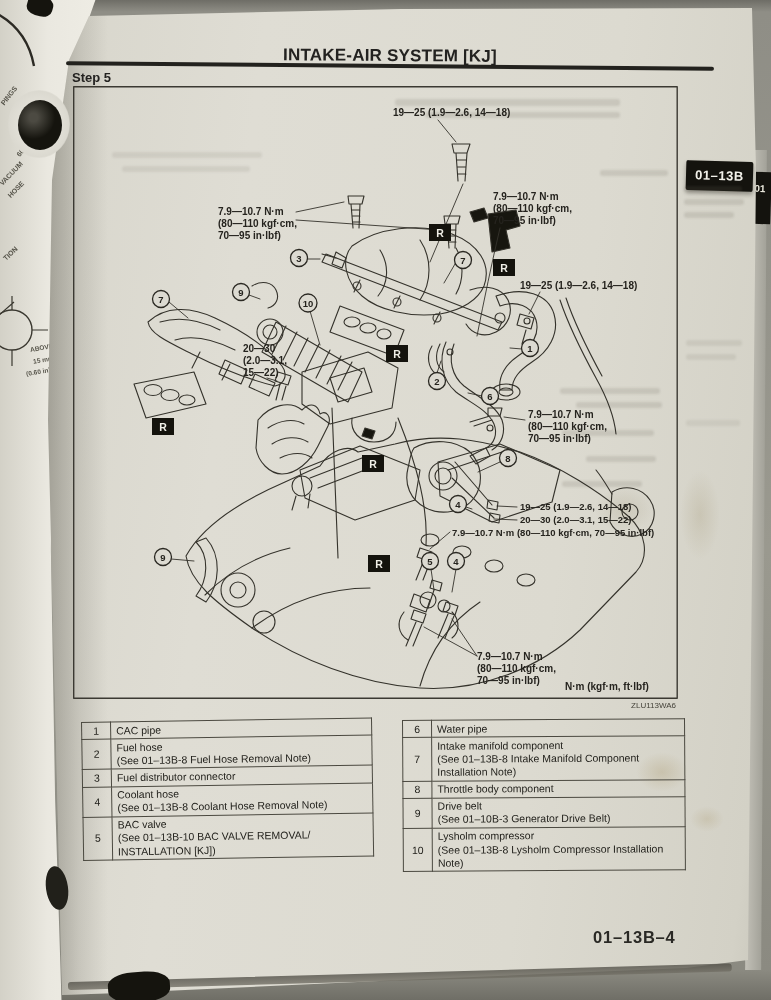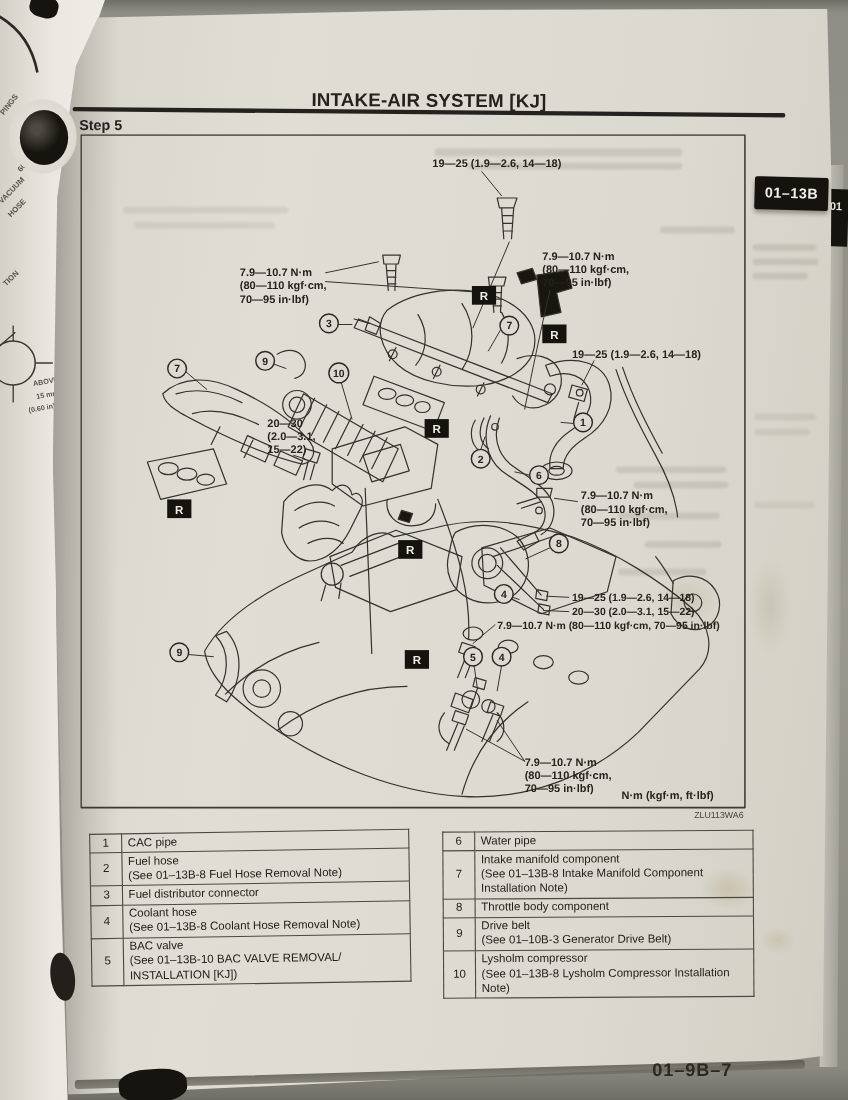--- a/index.html
+++ b/index.html
@@ -17,21 +17,21 @@
     background:linear-gradient(90deg,rgba(70,68,58,.40),rgba(70,68,58,.14) 55%,rgba(70,68,58,0));}
   .pagestack{position:absolute;left:748px;top:150px;width:16px;height:820px;
     background:linear-gradient(90deg,#c2c0b7,#a3a299);transform:rotate(.4deg);}
   .bottomshadow{position:absolute;left:68px;top:982px;width:664px;height:8px;
     background:linear-gradient(180deg,#54524a,#726f65);opacity:.8;transform:rotate(-1.6deg);transform-origin:left center;border-radius:3px;}
   .tab{position:absolute;left:686px;top:161px;width:67px;height:30px;background:#14130e;color:#f1f0e9;
     font-weight:bold;font-size:13px;line-height:30px;text-align:center;letter-spacing:.5px;
     transform:rotate(1.6deg);border-radius:2px;box-shadow:0 3px 4px rgba(20,18,12,.35);}
   .tab2{position:absolute;left:750px;top:172px;width:21px;height:52px;background:#14130e;transform:rotate(2deg);}
   .tab2 span{position:absolute;left:4px;top:11px;color:#eceade;font-weight:bold;font-size:10px;}
-  .content{position:absolute;inset:0;margin-top:36px;}
+  .content{position:absolute;inset:0;}
   .title{position:absolute;left:240px;top:46px;width:300px;text-align:center;
     font-weight:bold;font-size:17px;letter-spacing:.2px;color:#232220;transform:rotate(.4deg);}
   .rule{position:absolute;left:66px;top:64px;width:648px;height:3.6px;background:#23221e;transform:rotate(.5deg);border-radius:2px;}
   .step{position:absolute;left:72px;top:70px;font-weight:bold;font-size:13px;color:#232220;}
   .bleed{position:absolute;background:rgba(105,100,88,.17);filter:blur(1.2px);border-radius:3px;}
   .stain{position:absolute;border-radius:50%;}
   .parts{position:absolute;border-collapse:collapse;font-size:10.5px;line-height:1.25;color:#23221d;}
   .parts td{border:1px solid #4b4940;padding:1.5px 5px;vertical-align:middle;}
   .parts td.num{width:24px;text-align:center;padding:1.5px 2px;}
   .pt-left{left:81px;top:722px;width:291px;transform:rotate(-.9deg);transform-origin:left top;}
@@ -421,21 +421,21 @@
             <td class="num">10</td>
             <td>
               <div>Lysholm compressor</div>
               <div>(See 01–13B-8 Lysholm Compressor Installation</div>
               <div>Note)</div>
             </td>
           </tr>
     </tbody>
       </table>
 
-    <div class="footer-num">01–9B–7</div>
+    <div class="footer-num">01–13B–4</div>
   </div>
 
   <div class="blob" style="left:27px;top:-4px;width:26px;height:20px;border-radius:40%;transform:rotate(15deg)"></div>
   <div style="position:absolute;left:8px;top:90px;width:62px;height:68px;border-radius:50%;background:radial-gradient(#efede5,#dbd9d0 68%,rgba(219,217,208,0) 74%)"></div>
   <div class="blob" style="left:18px;top:100px;width:44px;height:50px;border-radius:50%;background:radial-gradient(circle at 35% 35%,#4c4a42 10%,#15140e 50%)"></div>
   <div class="blob" style="left:46px;top:866px;width:22px;height:44px;border-radius:50%;background:#21201a;transform:rotate(-8deg)"></div>
   <div class="blob" style="left:108px;top:972px;width:62px;height:30px;border-radius:40%;transform:rotate(-4deg)"></div>
 
 </div>
 

